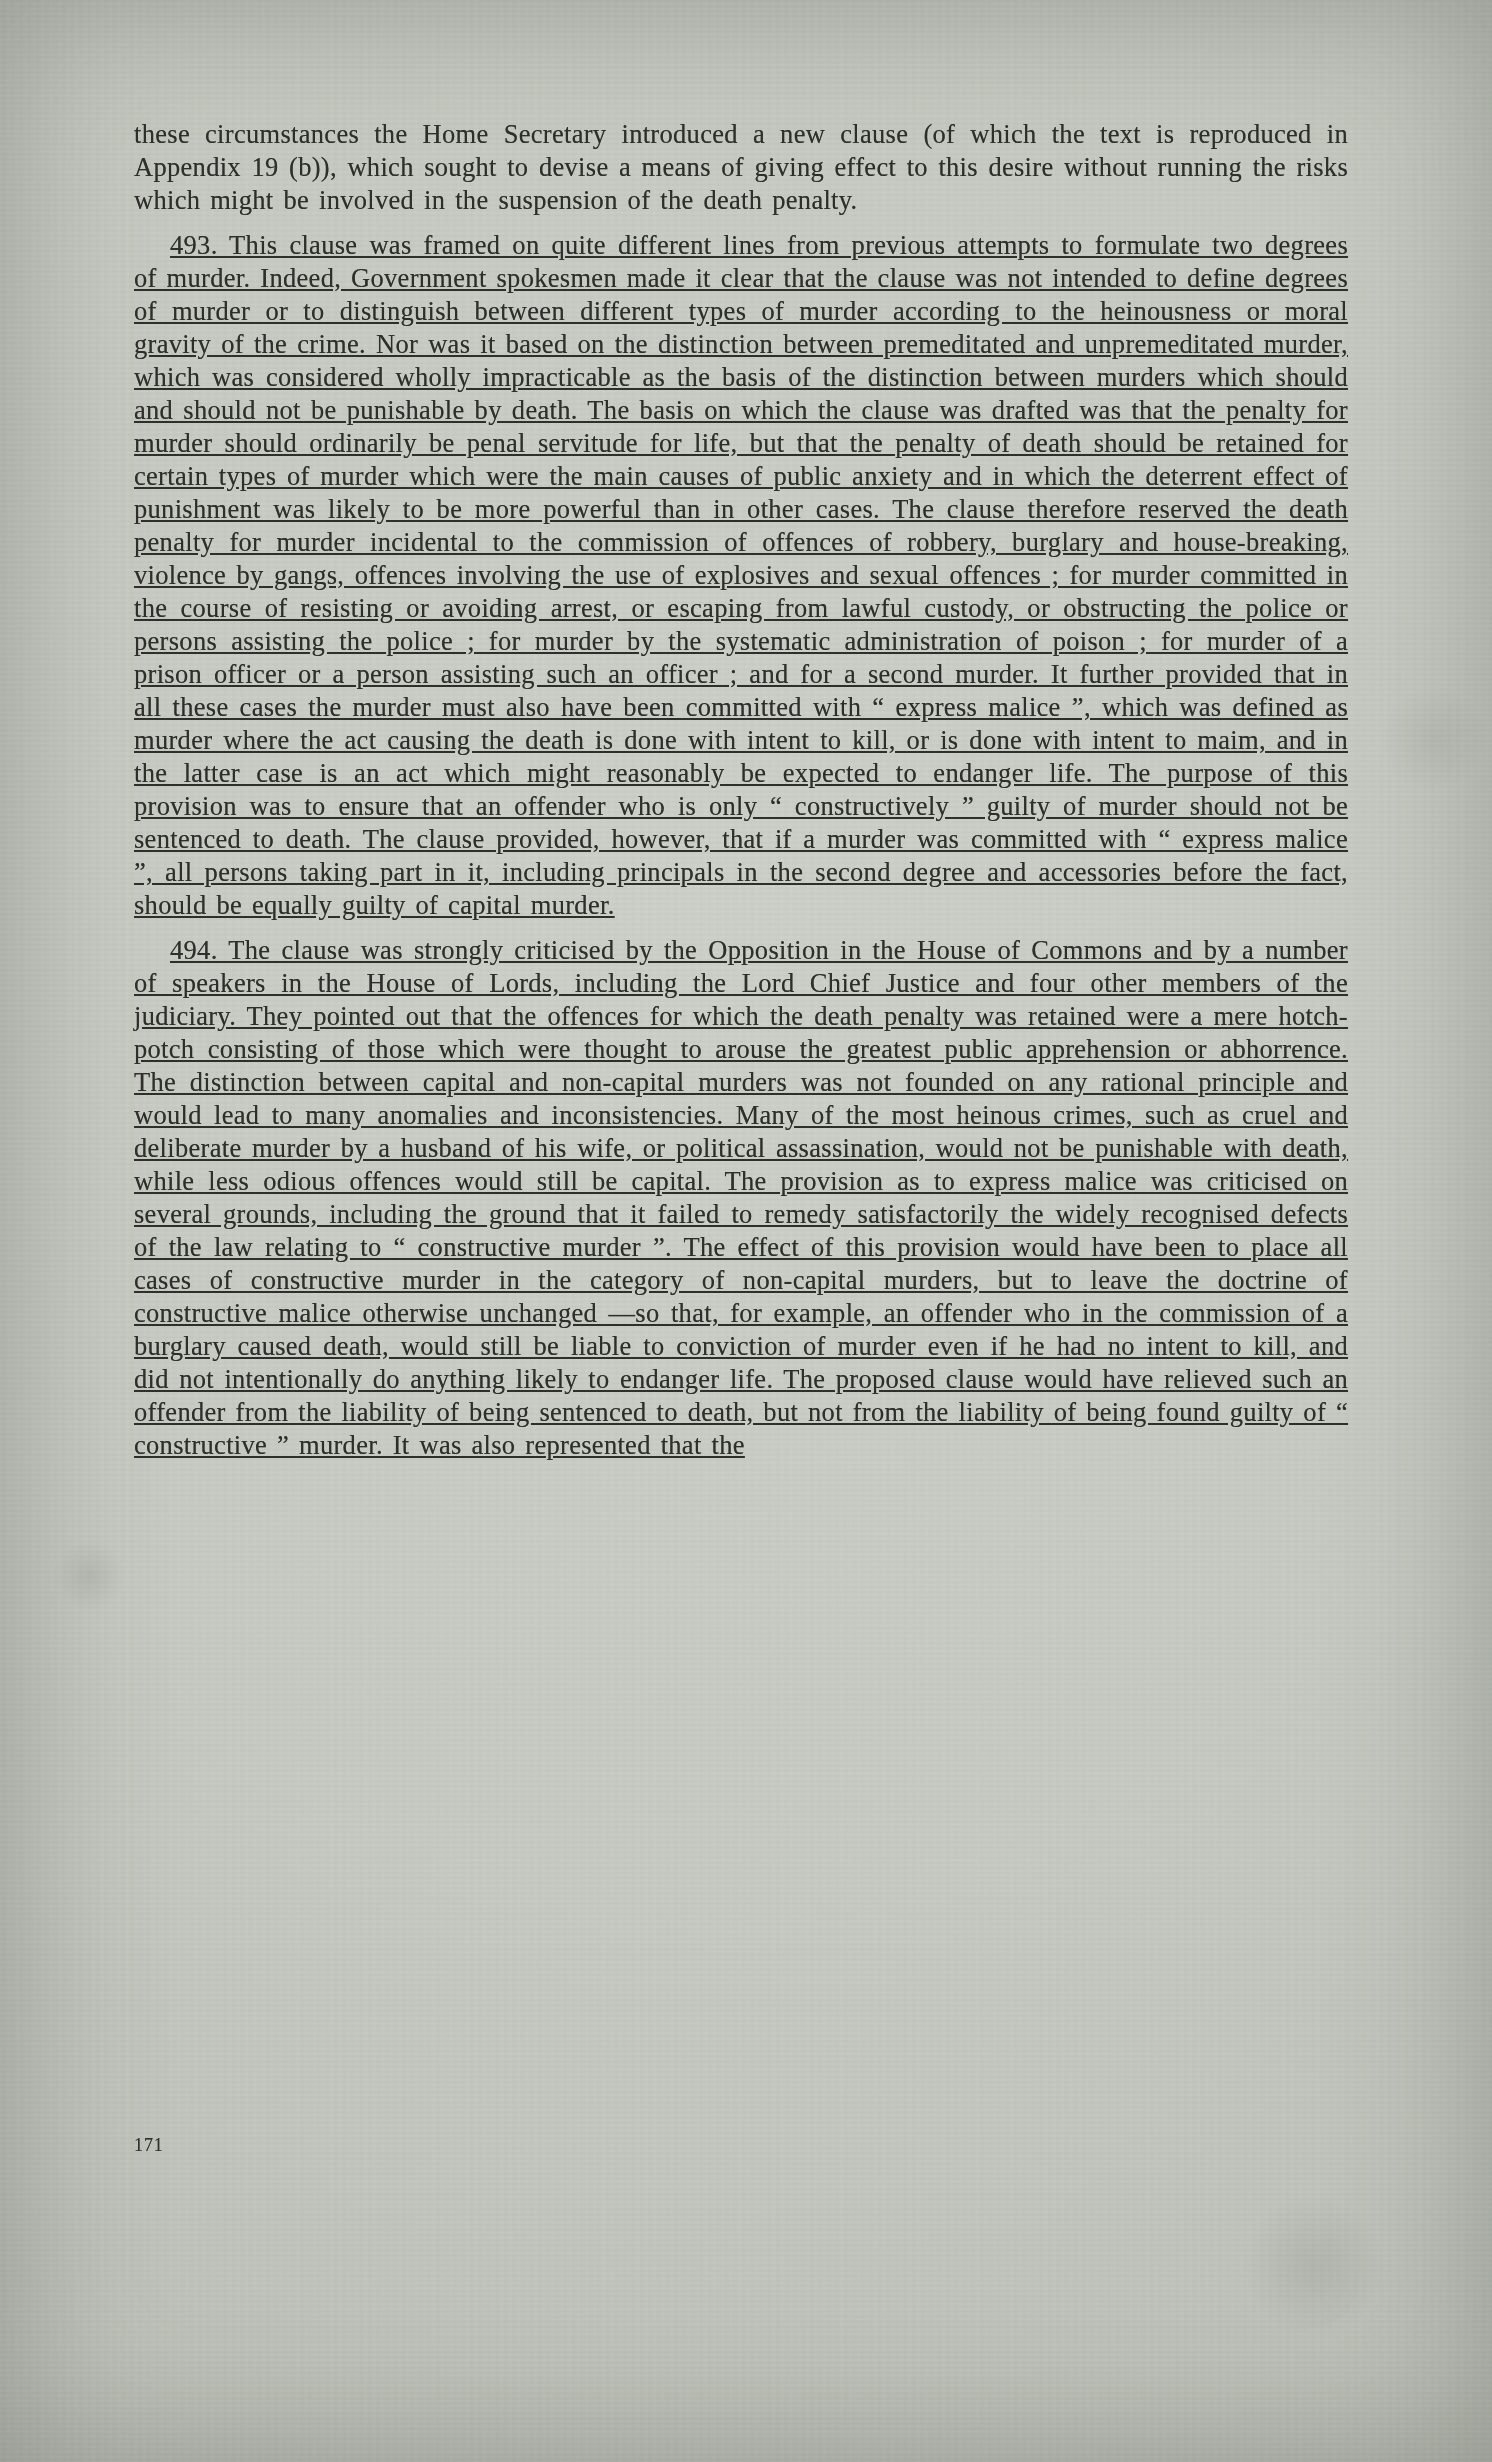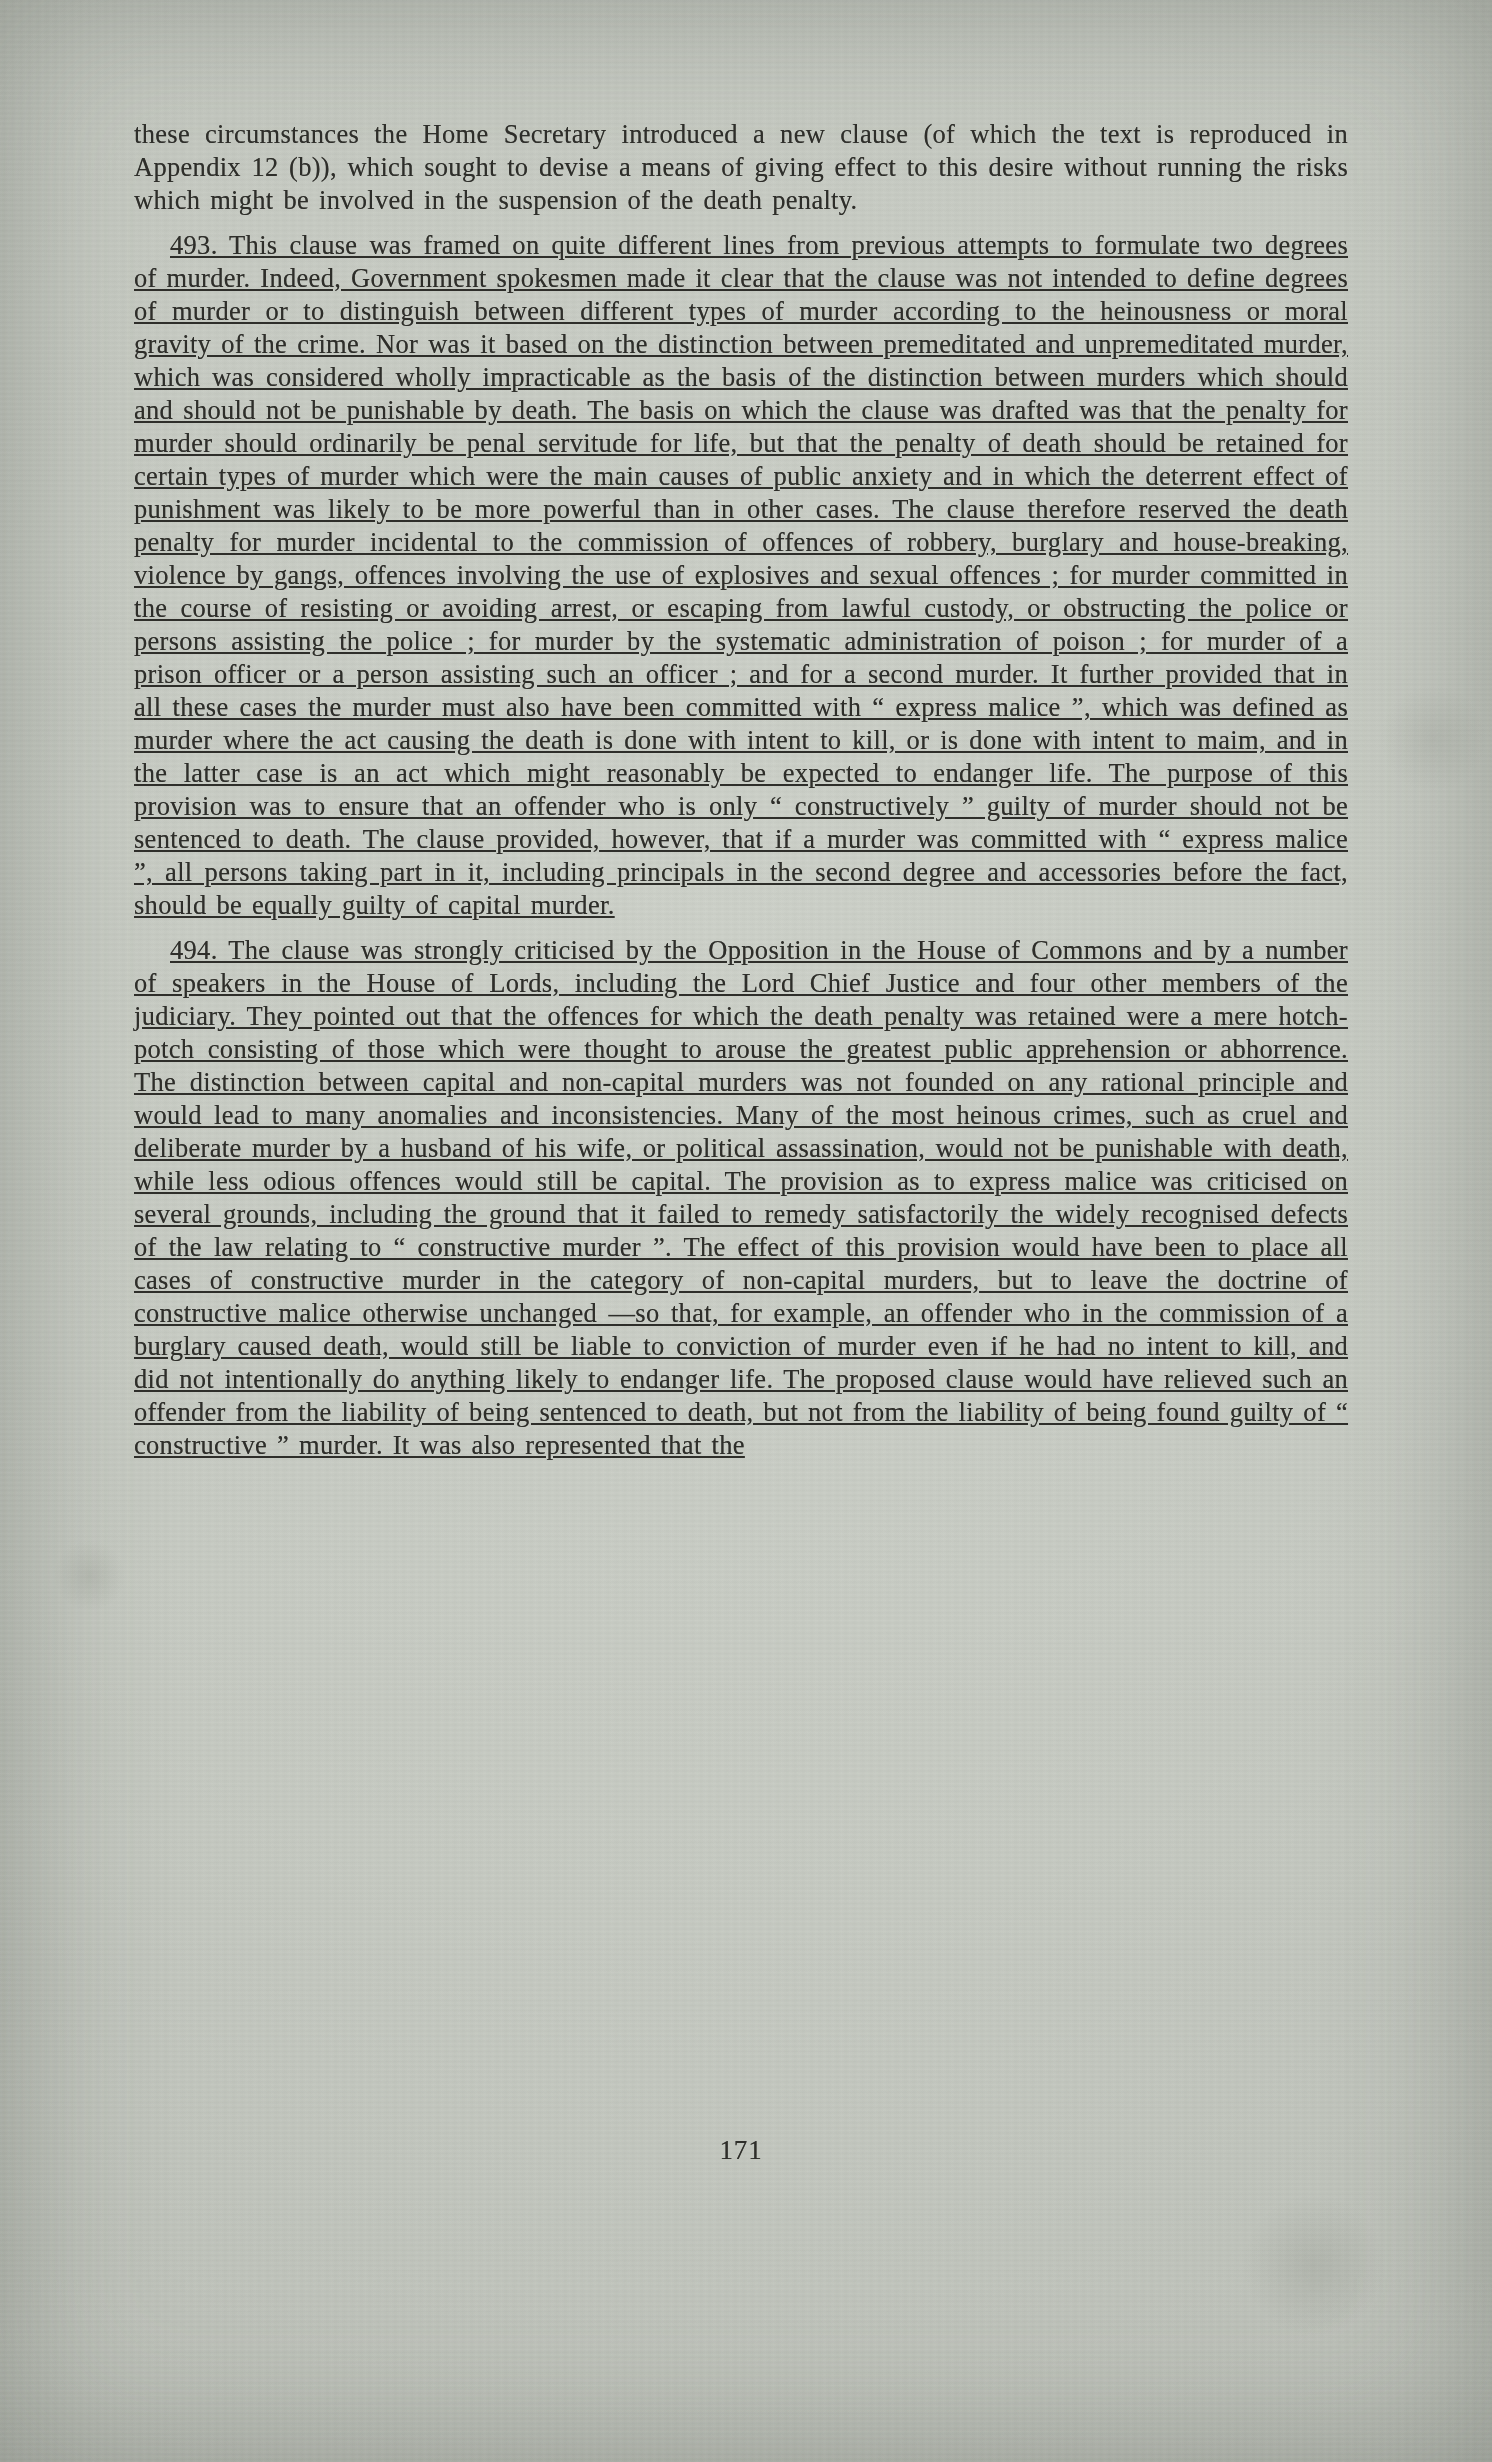--- a/index.html
+++ b/index.html
@@ -62,32 +62,31 @@
     text-decoration: underline;
   }
   .para.indent {
     text-indent: 36px;
   }
   .page-number {
     position: absolute;
     top: 2135px;
     left: 134px;
     width: 1214px;
-    text-align: center;
-    font-size: 27px;
+    font-size: 18px;
     letter-spacing: 0.9px;
     color: #2e2e2a;
     text-shadow: 0 0 0.5px rgba(46,46,42,0.55);
   }
 </style>
 </head>
 <body>
 
 <div class="paper"></div>
 
 <div class="text-block">
-  <p class="para">these circumstances the Home Secretary introduced a new clause (of which the text is reproduced in Appendix 12 (b)), which sought to devise a means of giving effect to this desire without running the risks which might be involved in the suspension of the death penalty.</p>
+  <p class="para">these circumstances the Home Secretary introduced a new clause (of which the text is reproduced in Appendix 19 (b)), which sought to devise a means of giving effect to this desire without running the risks which might be involved in the suspension of the death penalty.</p>
   <p class="para indent">493. This clause was framed on quite different lines from previous attempts to formulate two degrees of murder.  Indeed, Government spokesmen made it clear that the clause was not intended to define degrees of murder or to distinguish between different types of murder according to the heinousness or moral gravity of the crime.  Nor was it based on the distinction between premeditated and unpremeditated murder, which was considered wholly impracticable as the basis of the distinction between murders which should and should not be punishable by death.  The basis on which the clause was drafted was that the penalty for murder should ordinarily be penal servitude for life, but that the penalty of death should be retained for certain types of murder which were the main causes of public anxiety and in which the deterrent effect of punishment was likely to be more powerful than in other cases.  The clause therefore reserved the death penalty for murder incidental to the commission of offences of robbery, burglary and house-breaking, violence by gangs, offences involving the use of explosives and sexual offences ; for murder committed in the course of resisting or avoiding arrest, or escaping from lawful custody, or obstructing the police or persons assisting the police ; for murder by the systematic administration of poison ; for murder of a prison officer or a person assisting such an officer ; and for a second murder.  It further provided that in all these cases the murder must also have been committed with “ express malice ”, which was defined as murder where the act causing the death is done with intent to kill, or is done with intent to maim, and in the latter case is an act which might reasonably be expected to endanger life.  The purpose of this provision was to ensure that an offender who is only “ constructively ” guilty of murder should not be sentenced to death.  The clause provided, however, that if a murder was committed with “ express malice ”, all persons taking part in it, including principals in the second degree and accessories before the fact, should be equally guilty of capital murder.</p>
   <p class="para indent">494. The clause was strongly criticised by the Opposition in the House of Commons and by a number of speakers in the House of Lords, including the Lord Chief Justice and four other members of the judiciary.  They pointed out that the offences for which the death penalty was retained were a mere hotch-potch consisting of those which were thought to arouse the greatest public apprehension or abhorrence.  The distinction between capital and non-capital murders was not founded on any rational principle and would lead to many anomalies and inconsistencies.  Many of the most heinous crimes, such as cruel and deliberate murder by a husband of his wife, or political assassination, would not be punishable with death, while less odious offences would still be capital.  The provision as to express malice was criticised on several grounds, including the ground that it failed to remedy satisfactorily the widely recognised defects of the law relating to “ constructive murder ”.  The effect of this provision would have been to place all cases of constructive murder in the category of non-capital murders, but to leave the doctrine of constructive malice otherwise unchanged —so that, for example, an offender who in the commission of a burglary caused death, would still be liable to conviction of murder even if he had no intent to kill, and did not intentionally do anything likely to endanger life.  The proposed clause would have relieved such an offender from the liability of being sentenced to death, but not from the liability of being found guilty of “ constructive ” murder.  It was also represented that the</p>
 </div>
 
 <div class="page-number">171</div>
 
 
 </body></html>

